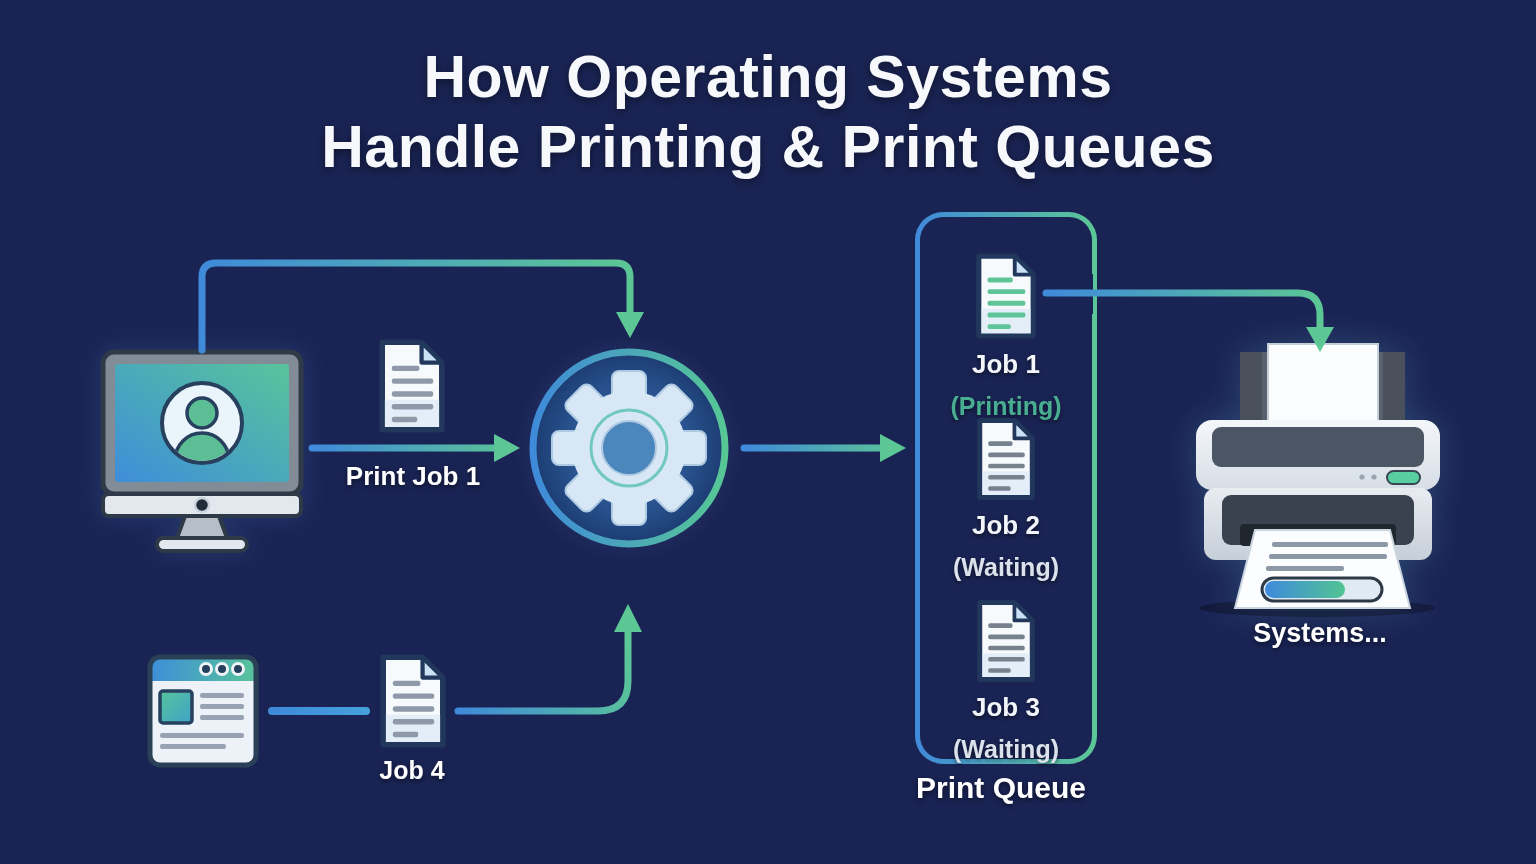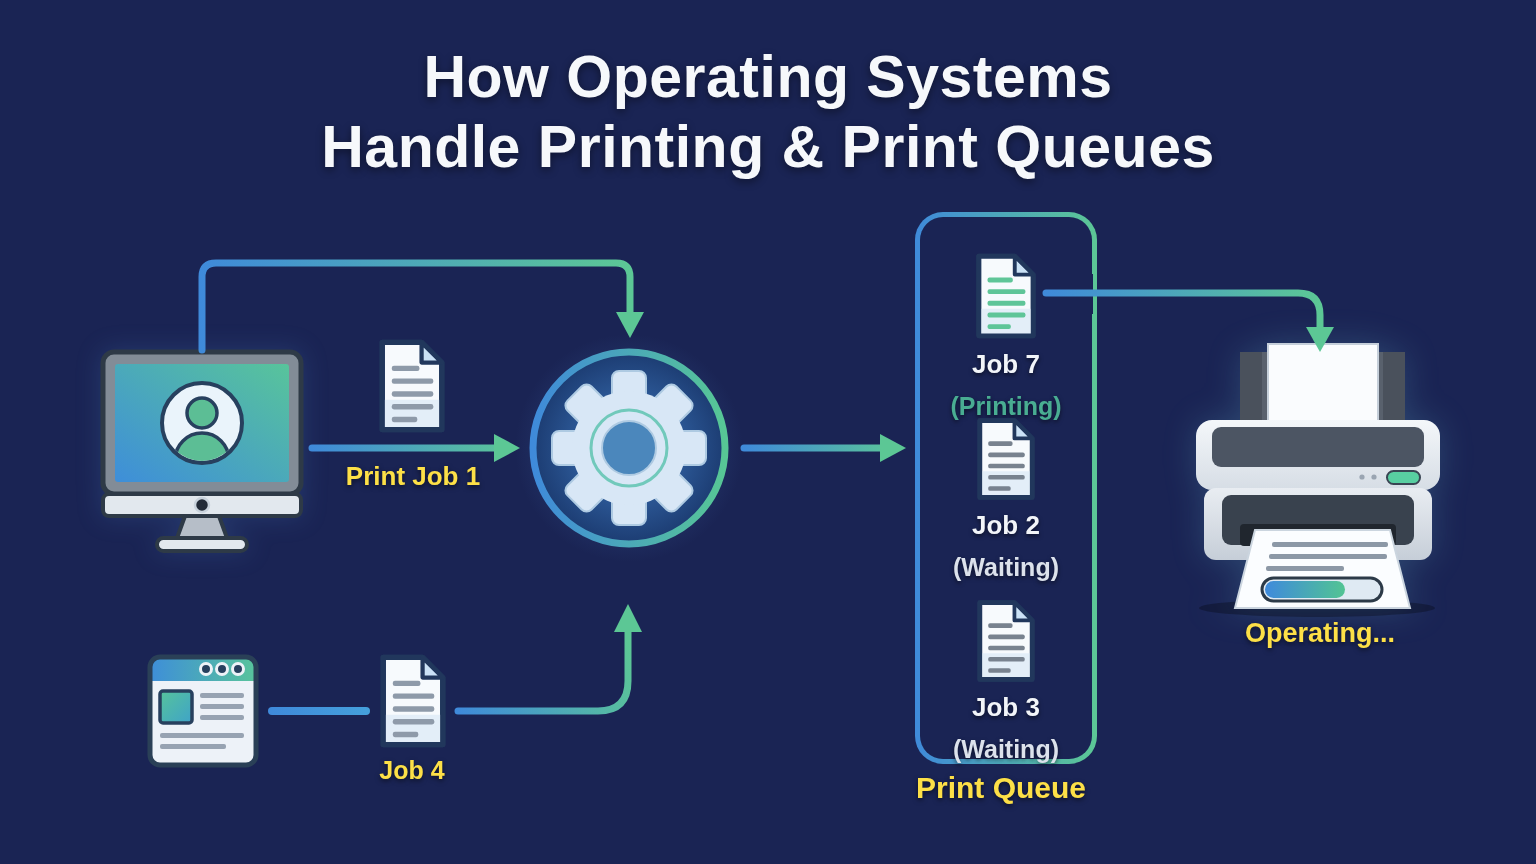--- a/index.html
+++ b/index.html
@@ -11,21 +11,21 @@
   }
   .abs{position:absolute;}
   
   #title{
     top:42px;left:0;width:1536px;text-align:center;
     font-weight:700;font-size:59px;line-height:70px;letter-spacing:.5px;
     color:#F6F8FB;text-shadow:0 3px 8px rgba(0,0,0,.45);
   }
   
   .lbl{
-    text-align:center;font-weight:700;color:#fde047;
+    text-align:center;font-weight:700;color:#ffffff;
     text-shadow:0 2px 5px rgba(0,0,0,.55);
   }
   
   #queue-box{
     left:915px;top:212px;width:172px;height:542px;border-radius:28px;
     border:5px solid transparent;
     background:linear-gradient(#1A2454,#1A2454) padding-box,
                linear-gradient(90deg,#3F8ADA,#5CC795) border-box;
   }
   .queue-job{position:absolute;left:0;width:100%;display:flex;flex-direction:column;align-items:center;}
@@ -127,21 +127,21 @@
     </g>
     <circle cx="115" cy="115" r="38" fill="none" stroke="#58C2AC" stroke-width="3" opacity=".8"></circle>
     <circle cx="115" cy="115" r="27" fill="#4B87BC" stroke="#AECAE2" stroke-width="2"></circle>
   </svg>
 
   <div id="queue-box" class="abs">
     <div class="queue-job" style="top:33px">
       <svg width="70" height="92" viewBox="0 0 72 94" style="--dl:#5FC598">
           <use href="#doc"></use>
         </svg>
-      <div class="job-name">Job 7</div>
+      <div class="job-name">Job 1</div>
       <div class="job-status status-printing">(Printing)</div>
     </div>
     <div class="queue-job" style="top:198px">
       <svg width="70" height="88" viewBox="0 0 72 94" style="--dl:#78828F">
           <use href="#doc"></use>
         </svg>
       <div class="job-name">Job 2</div>
       <div class="job-status status-waiting">(Waiting)</div>
     </div>
     <div class="queue-job" style="top:380px">
@@ -184,21 +184,21 @@
     <rect x="54" y="184" width="156" height="22" rx="4" fill="#20262E"></rect>
     <polygon points="69,190 204,190 224,268 49,268" fill="#FBFDFF" stroke="#CBD5DF" stroke-width="2"></polygon>
     <g fill="#8C98A6">
       <rect x="86" y="202" width="116" height="5" rx="2"></rect>
       <rect x="83" y="214" width="118" height="5" rx="2"></rect>
       <rect x="80" y="226" width="78" height="5" rx="2"></rect>
     </g>
     <rect x="76" y="238" width="120" height="23" rx="11.5" fill="#DFEAF3" stroke="#2C3A48" stroke-width="3"></rect>
     <rect x="79" y="241" width="80" height="17" rx="8.5" fill="url(#prog)"></rect>
   </svg>
-  <div class="abs lbl" style="left:1220px;top:618px;width:200px;font-size:27px">Operating...</div>
+  <div class="abs lbl" style="left:1220px;top:618px;width:200px;font-size:27px">Systems...</div>
 
   <svg class="abs" style="left:146px;top:653px" width="114" height="116" viewBox="0 0 114 116">
     <defs>
       <linearGradient id="bar" x1="0" y1="0" x2="1" y2="0">
         <stop offset="0" stop-color="#3E8ED9"></stop>
           <stop offset="1" stop-color="#58C49B"></stop>
       </linearGradient>
       <linearGradient id="thumb" x1="0" y1="0" x2="1" y2="1">
         <stop offset="0" stop-color="#56C39C"></stop>
           <stop offset="1" stop-color="#3FA3C8"></stop>

